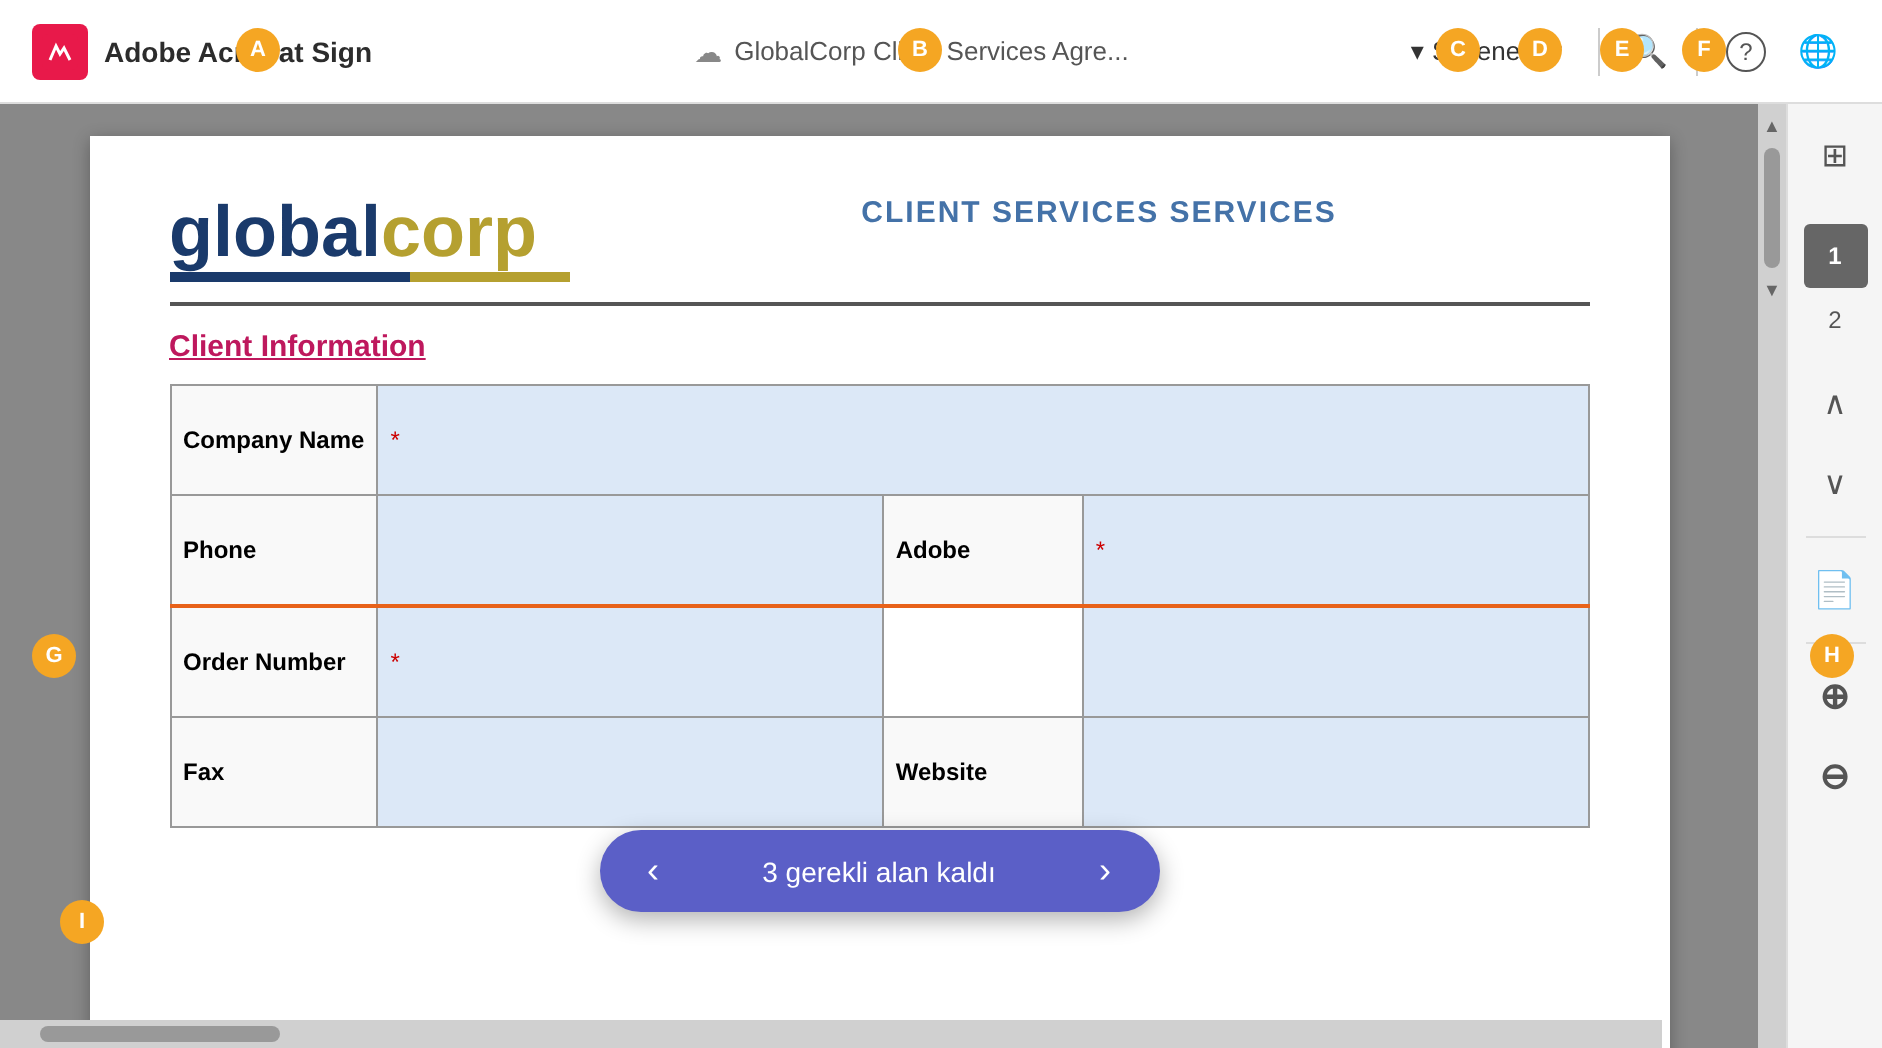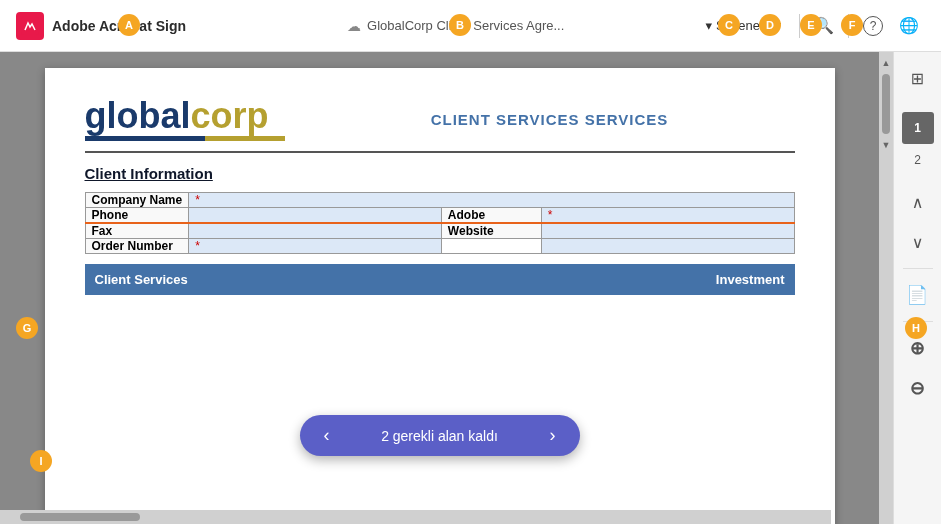--- a/index.html
+++ b/index.html
@@ -207,21 +207,20 @@
     .sidebar-divider {
       width: 30px;
       height: 1px;
       background: #ddd;
       margin: 4px 0;
     }
 
     
     .globalcorp-header {
       display: flex;
-      align-items: center;
       gap: 20px;
       margin-bottom: 10px;
     }
     .globalcorp-logo {
       position: relative;
     }
     .globalcorp-logo-text {
       font-size: 36px;
       font-weight: 900;
       color: #1a3a6b;
@@ -247,32 +246,32 @@
     .header-divider {
       border: none;
       border-top: 2px solid #555;
       margin: 8px 0 12px 0;
     }
     .section-title {
       font-size: 15px;
       font-weight: bold;
       text-decoration: underline;
       margin-bottom: 10px;
-      color: #0f172a;
+      color: #be185d;
     }
 
     
     .form-table {
       width: 100%;
       border-collapse: collapse;
       font-size: 12px;
     }
     .form-table td {
       border: 1px solid #999;
-      padding: 0 6px;
+      padding: 20px 6px;
       vertical-align: middle;
     }
     .field-label {
       font-weight: bold;
       background: #f9f9f9;
       width: 100px;
       white-space: nowrap;
     }
     .field-value {
       background: #dce8f7;
@@ -442,44 +441,40 @@
             <td class="field-label">Company Name</td>
             <td class="field-value" colspan="3"><span class="required-star">*</span></td>
           </tr>
           <tr class="highlighted-row" style="border-bottom: 2px solid #e8621a; margin-top: 47px;">
             <td class="field-label">Phone</td>
             <td class="field-value"></td>
             <td class="field-label">Adobe</td>
             <td class="field-value"><span class="required-star">*</span></td>
           </tr>
           <tr>
+            <td class="field-label">Order Number</td>
+            <td class="field-value"><span class="required-star">*</span></td>
+            <td style="border:1px solid #999;"></td>
+            <td class="field-value"></td>
+          </tr>
+          <tr>
             <td class="field-label">Fax</td>
             <td class="field-value"></td>
             <td class="field-label">Website</td>
             <td class="field-value"></td>
           </tr>
-          <tr>
-            <td class="field-label">Order Number</td>
-            <td class="field-value"><span class="required-star">*</span></td>
-            <td style="border:1px solid #999;"></td>
-            <td class="field-value"></td>
-          </tr>
         </tbody>
           </table>
 
-        <div class="client-services-row">
-          <span>Client Services</span>
-          <span style="float:right;">Investment</span>
-        </div>
 
       </div>
 
       <div class="bottom-nav">
         <button class="nav-arrow">‹</button>
-        <span>2 gerekli alan kaldı</span>
+        <span>3 gerekli alan kaldı</span>
         <button class="nav-arrow">›</button>
       </div>
 
       <div class="bottom-scrollbar">
         <div class="h-scroll-thumb"></div>
       </div>
 
     </div>
 
     <div class="inner-scrollbar">

